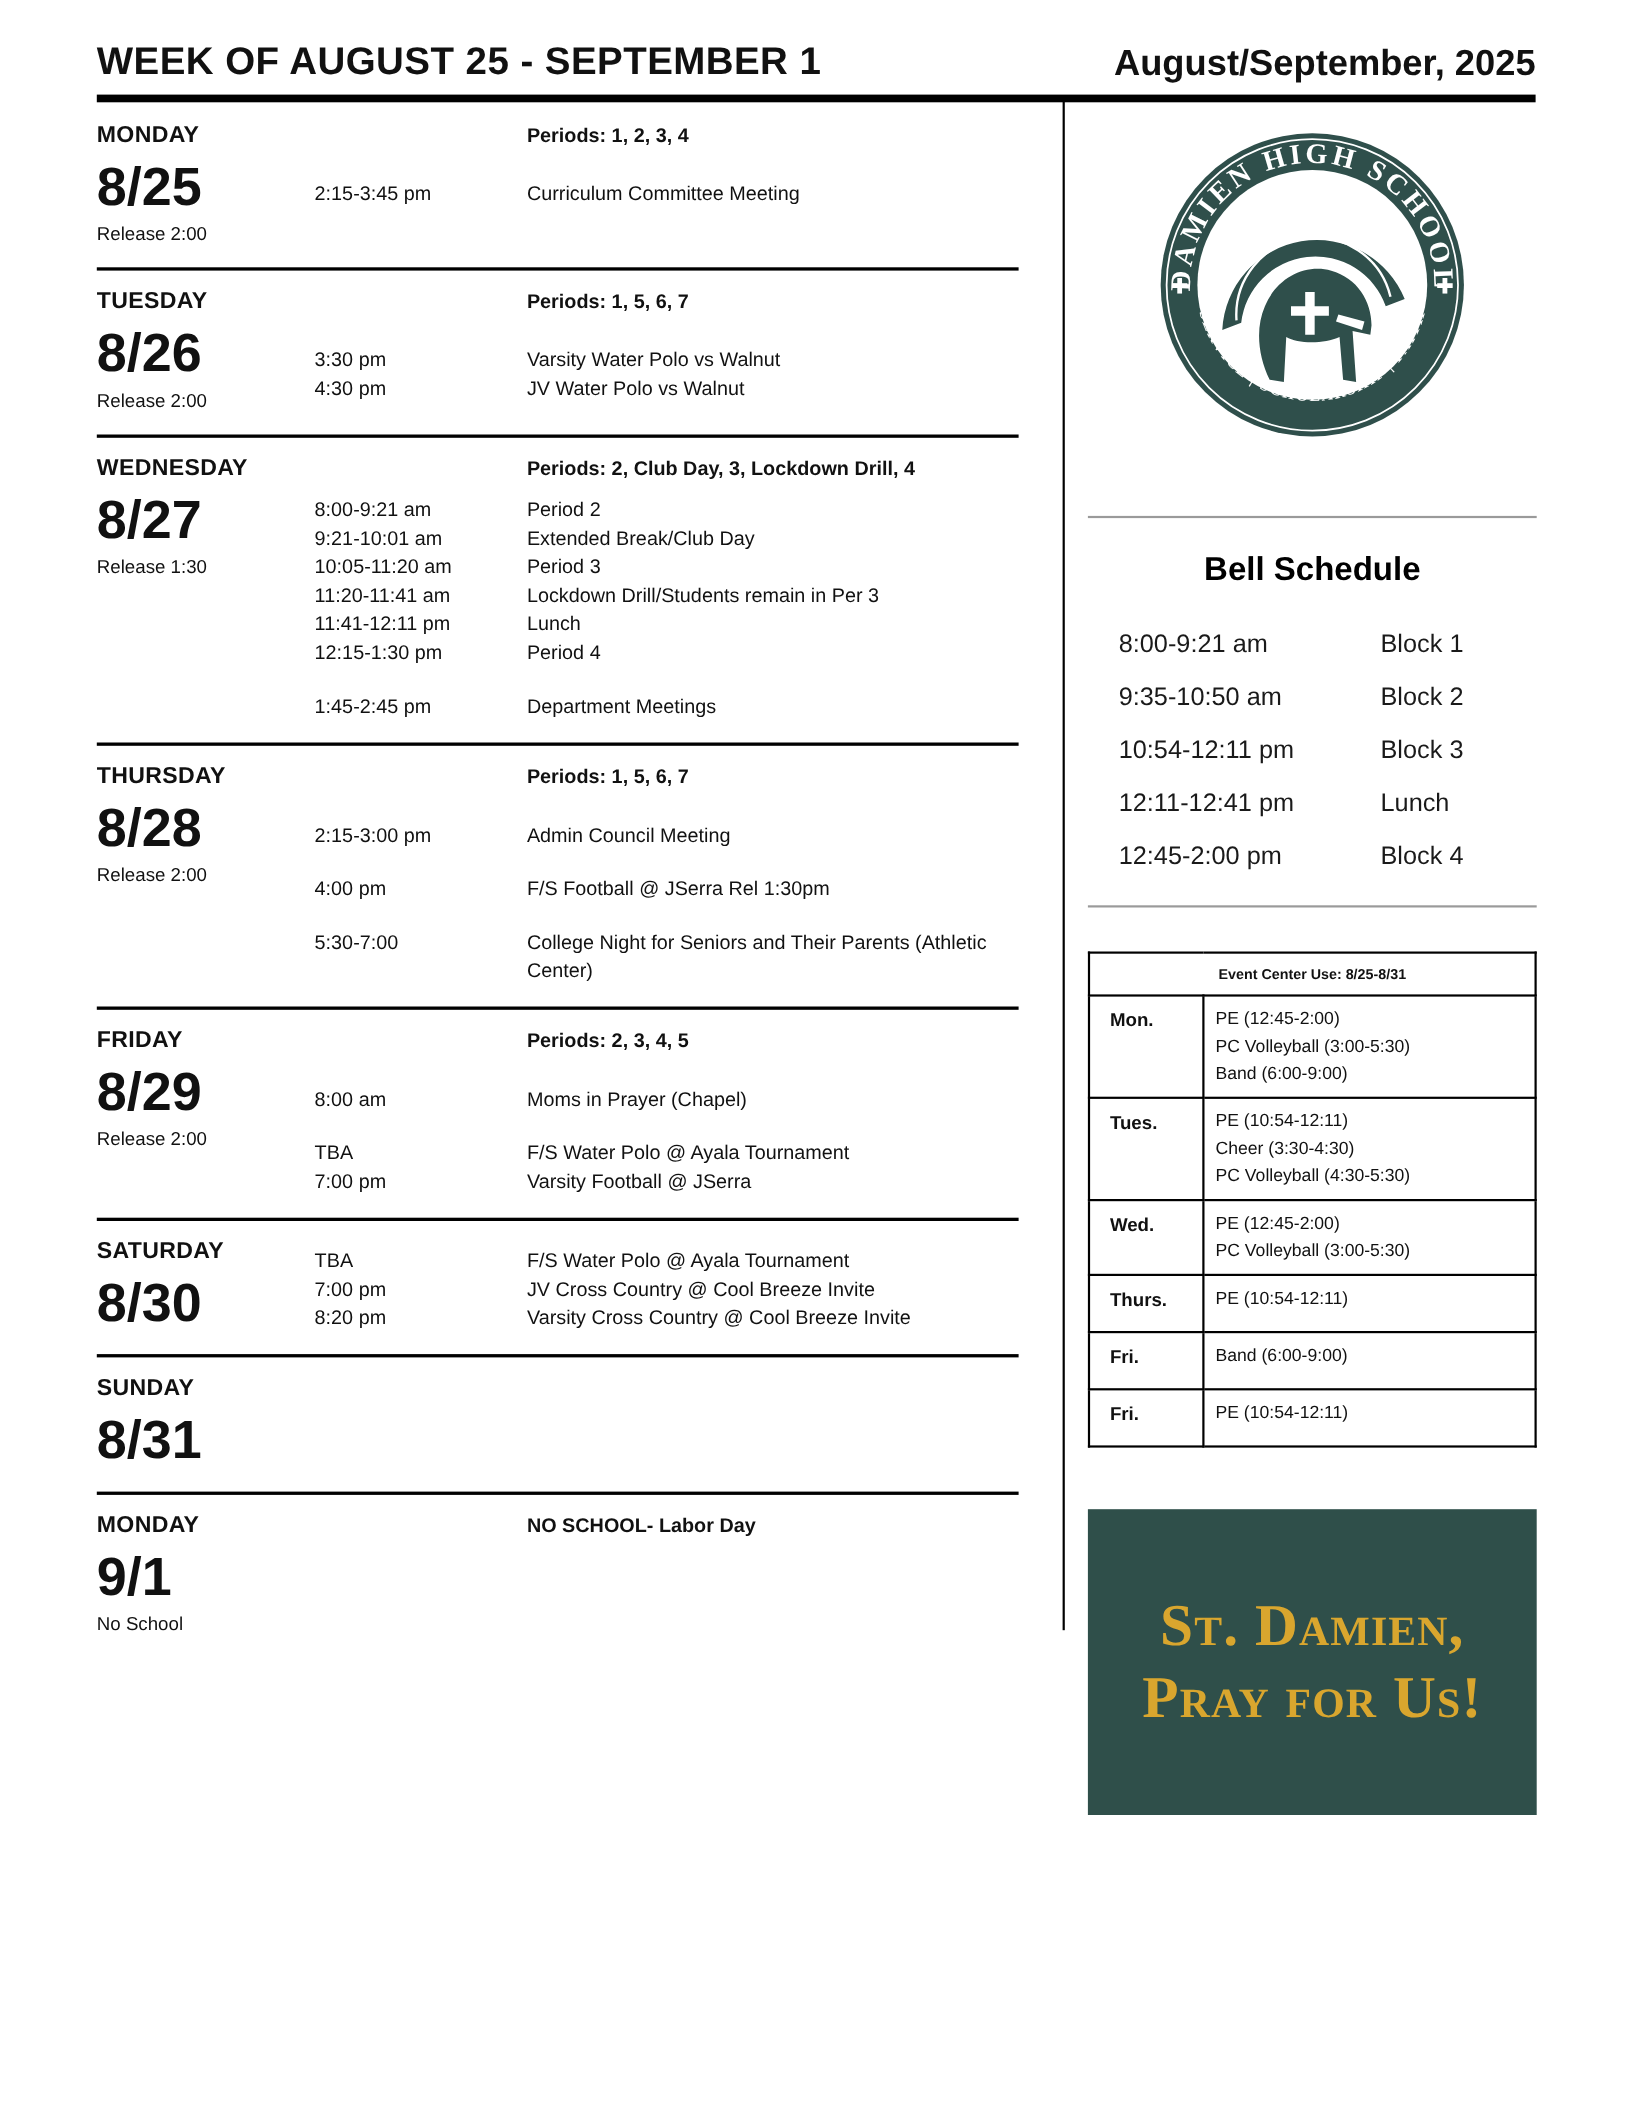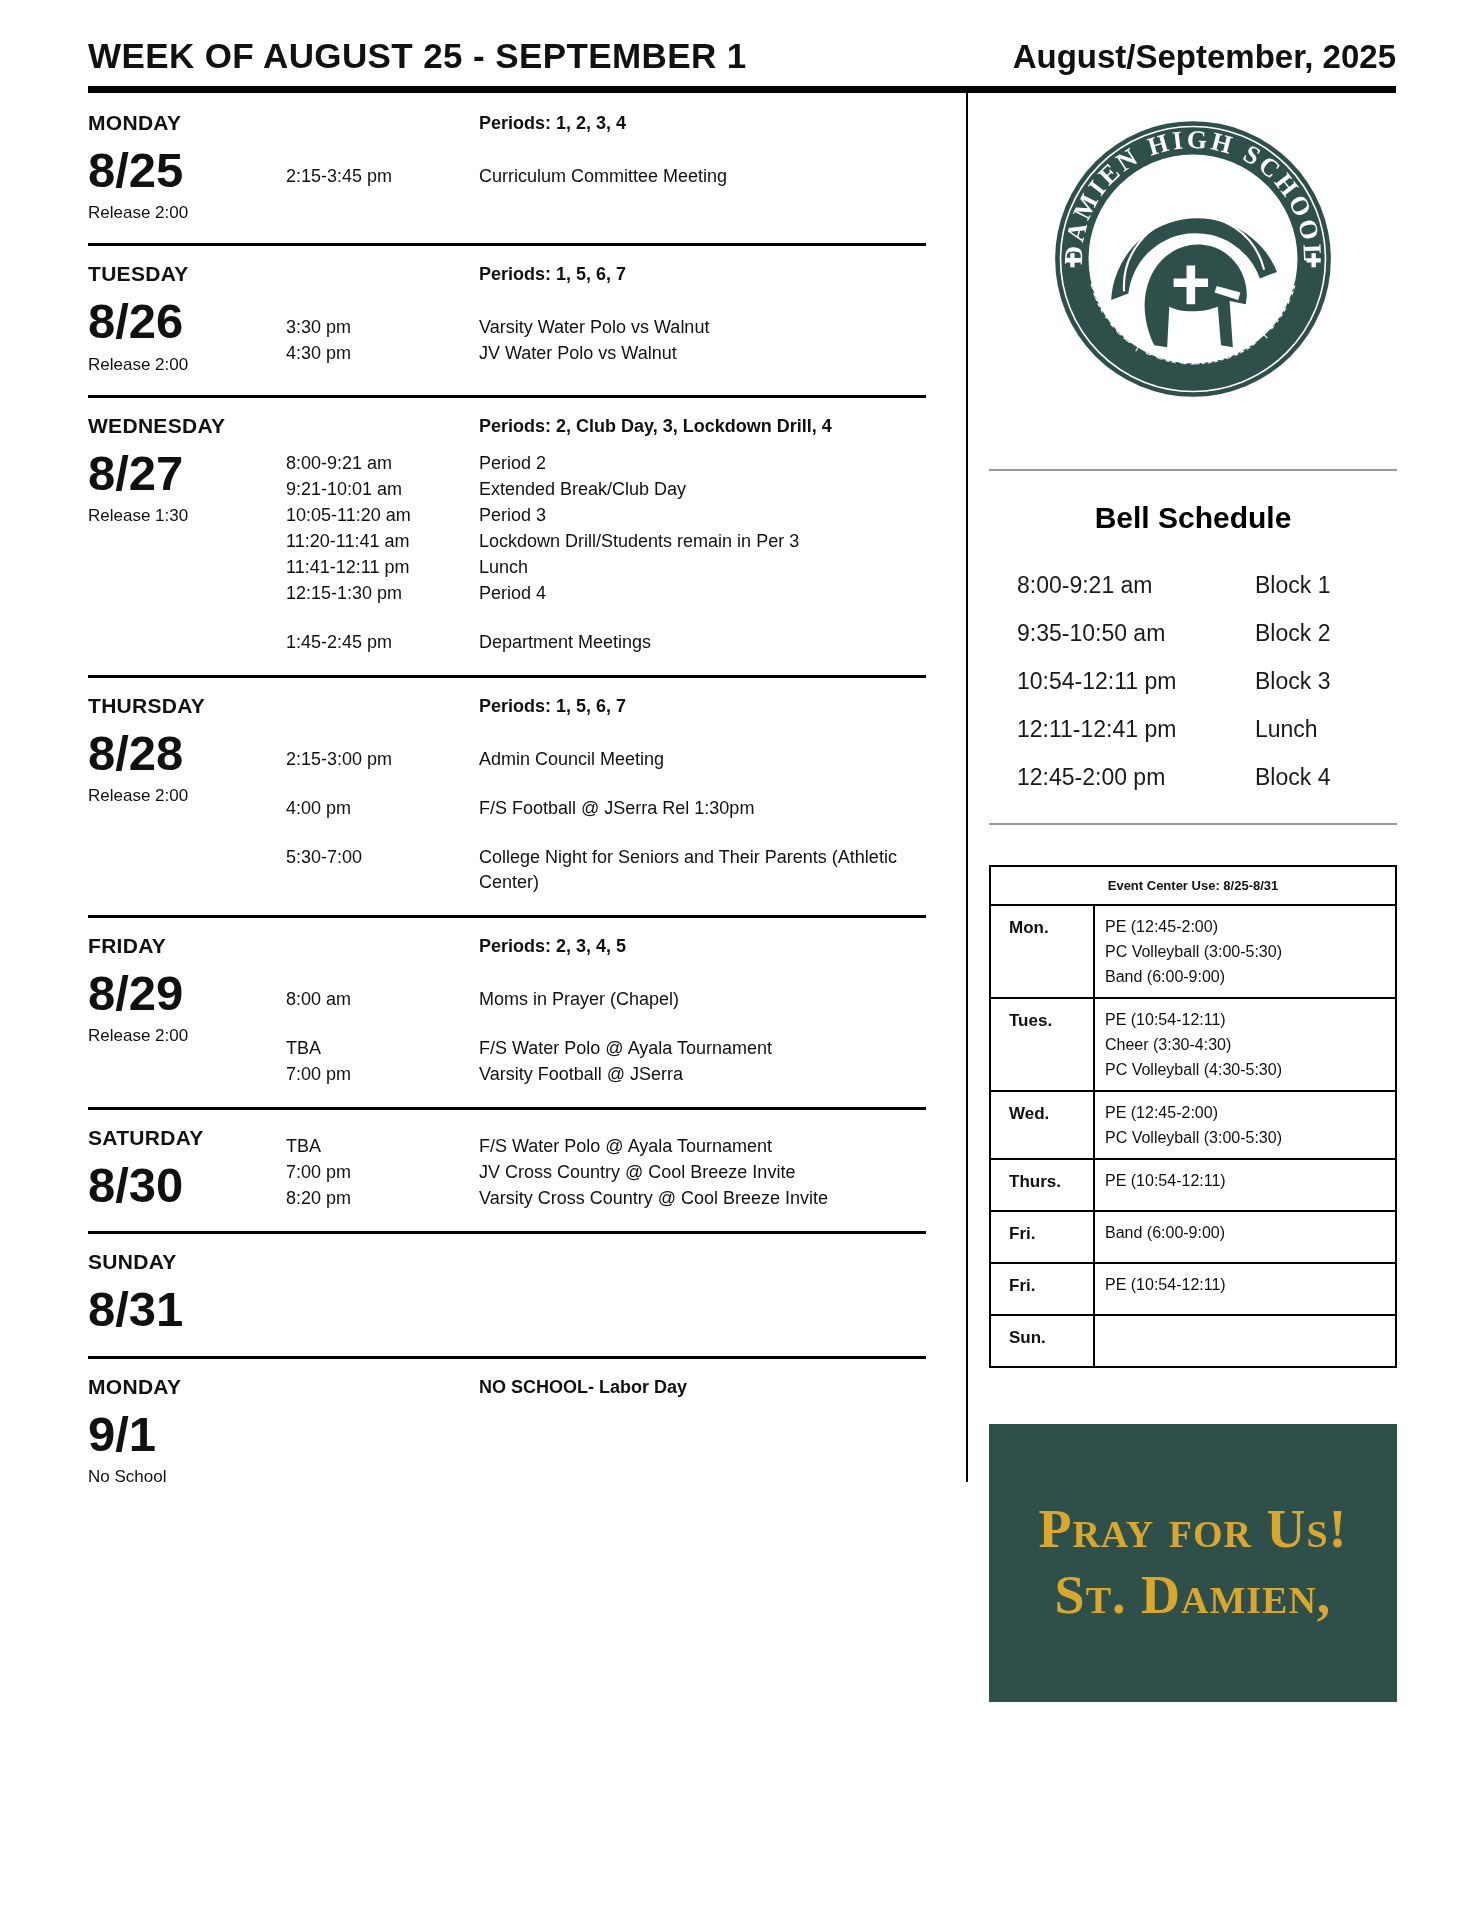--- a/index.html
+++ b/index.html
@@ -314,26 +314,22 @@
             <td class="ec-entries">
               <div class="ec-line">Band (6:00-9:00)</div>
             </td>
           </tr>
           <tr>
             <td class="ec-day">Fri.</td>
             <td class="ec-entries">
               <div class="ec-line">PE (10:54-12:11)</div>
             </td>
           </tr>
-          <tr>
-            <td class="ec-day">Sun.</td>
-            <td class="ec-entries"></td>
-          </tr>
         </tbody>
     </table>
 
     <div class="prayer-box">
+      <div class="prayer-line">St. Damien,</div>
       <div class="prayer-line">Pray for Us!</div>
-      <div class="prayer-line">St. Damien,</div>
     </div>
 
   </div>
 </div>
 
 </body></html>

